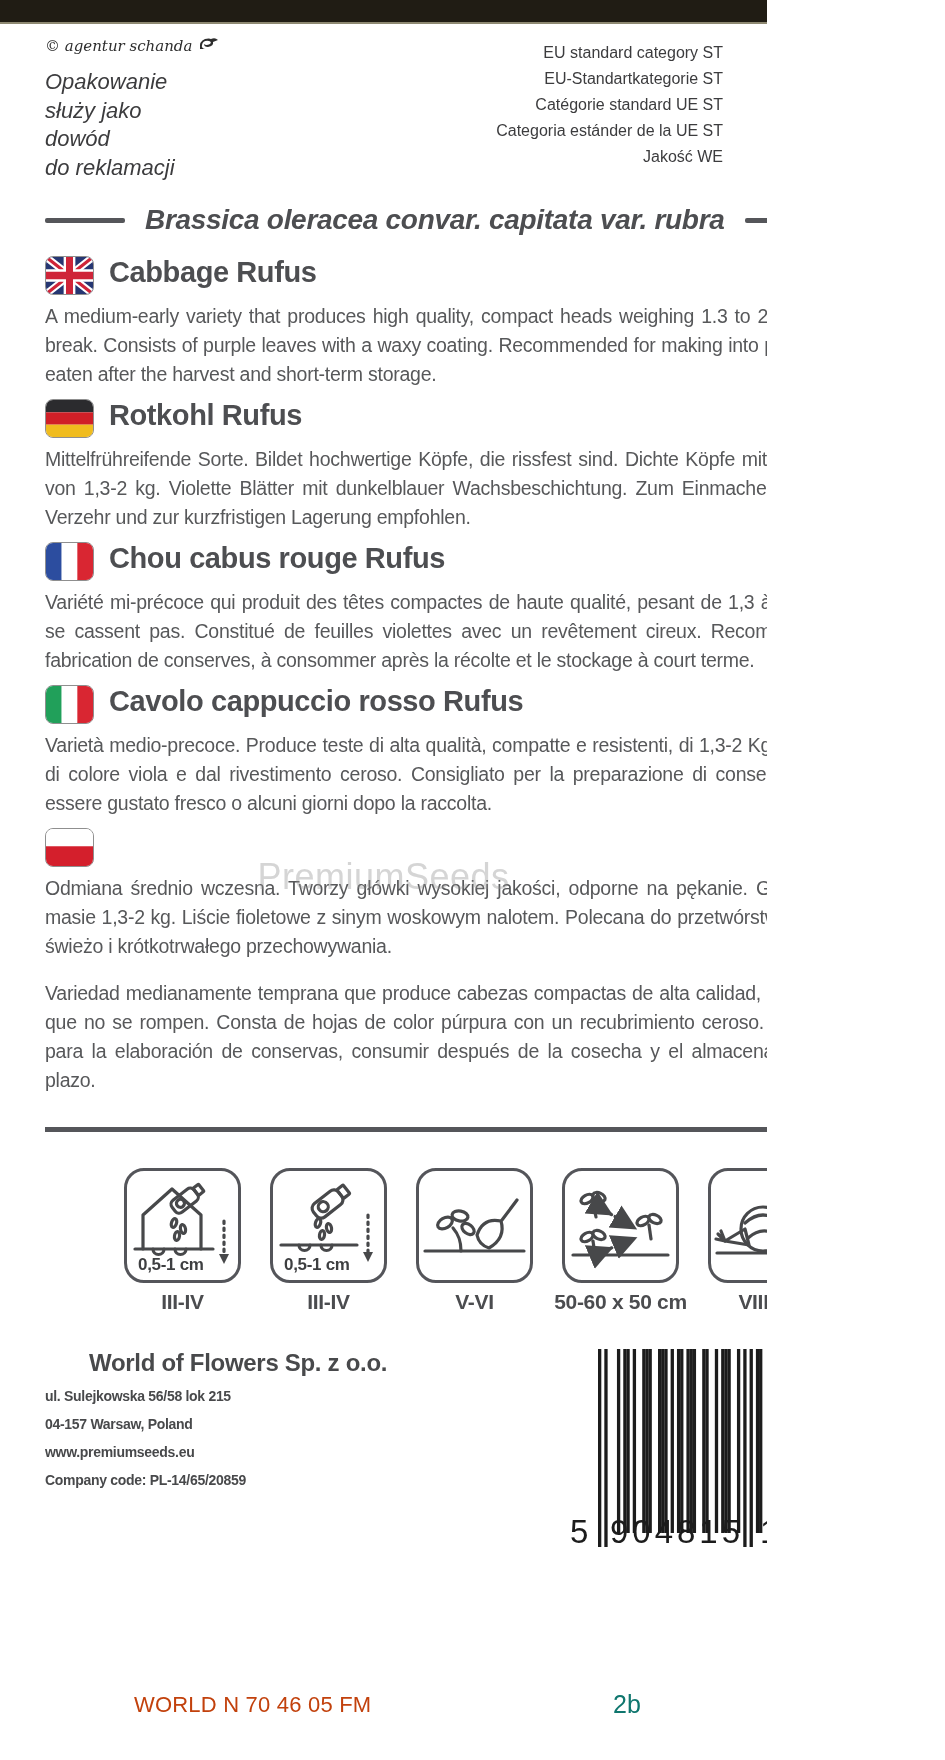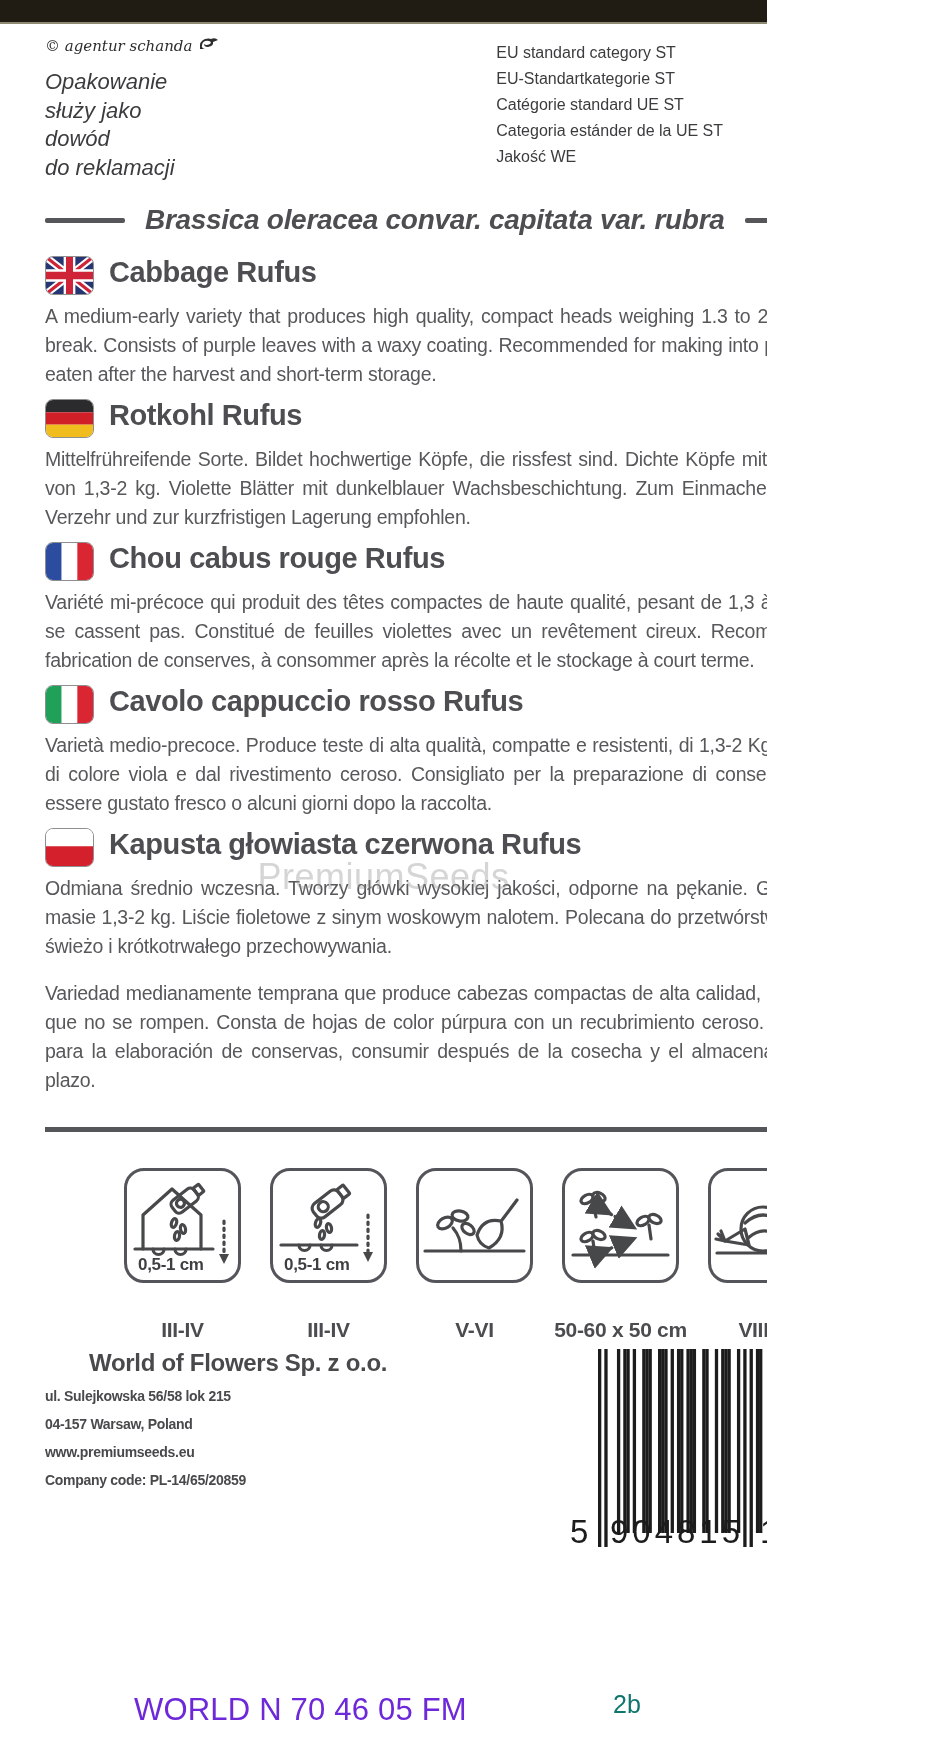--- a/index.html
+++ b/index.html
@@ -7,21 +7,21 @@
         font-family:"Liberation Sans",sans-serif;color:#57585a;}
   .abs{position:absolute;}
 
   
   .topbar{left:0;top:0;width:945px;height:22px;background:#201c14;border-bottom:2px solid #8e8972;}
 
   
   .copyright{left:45px;top:36px;display:flex;align-items:center;gap:7px;
              font-family:"DejaVu Serif",serif;font-style:italic;font-size:15px;color:#2d2d2d;}
   .claim{left:45px;top:68px;font-style:italic;font-size:22px;line-height:28.5px;color:#3c3c3e;font-weight:300;}
-  .categories{right:44px;top:40px;text-align:left;font-size:16px;line-height:26px;color:#3c3c3e;}
+  .categories{right:44px;top:40px;text-align:right;font-size:16px;line-height:26px;color:#3c3c3e;}
 
   
   .title-row{left:45px;top:204px;width:856px;display:flex;align-items:center;}
   .rule{height:5px;background:#55565a;border-radius:2px;}
   .rule-l{width:80px;margin-right:20px;}
   .rule-r{flex:1;margin-left:20px;}
   .botname{font-size:28px;font-weight:bold;font-style:italic;color:#4d4e51;letter-spacing:-0.3px;white-space:nowrap;}
 
   
   .sec{left:45px;width:856px;position:absolute;}
@@ -34,40 +34,40 @@
             text-align:justify;color:#57585a;}
   .s0{top:256px}.s1{top:399px}.s2{top:542px}.s3{top:685px}.s4{top:828px}.s5{top:971px}
 
   .watermark{left:50%;top:856px;transform:translateX(-50%);font-size:36px;letter-spacing:.5px;
              color:rgba(145,145,145,.38);z-index:4;white-space:nowrap;}
 
   .divider{left:45px;top:1127px;width:857px;height:5px;background:#55565a;}
 
   
   .cult{left:124px;top:1168px;display:flex;gap:29px;}
-  .cult-item{width:117px;display:flex;flex-direction:column;align-items:center;gap:28px;}
+  .cult-item{width:117px;display:flex;flex-direction:column;align-items:center;}
   .icon-box{position:relative;width:117px;height:115px;box-sizing:border-box;
             border:3px solid #54555a;border-radius:20px;background:#fff;}
   .icon-box svg{position:absolute;left:0;top:0;width:111px;height:109px;}
   .depth{position:absolute;left:11px;bottom:5px;font-size:17px;font-weight:bold;color:#3e3f41;letter-spacing:-0.3px;}
   .period{margin-top:7px;font-size:21px;font-weight:bold;color:#4b4c4f;white-space:nowrap;letter-spacing:-0.3px;}
 
   
   .company{left:45px;top:1349px;color:#48494b;}
   .co-name{font-size:24px;font-weight:bold;margin-bottom:5px;letter-spacing:-0.3px;margin-left:44px;}
   .co-line{font-size:14px;font-weight:bold;line-height:28px;letter-spacing:-0.3px;}
   .barcode{left:570px;top:1345px;width:335px;height:235px;}
   #barcode-svg{position:absolute;left:28px;top:4px;}
   .bc-nums{position:absolute;left:0;top:168px;width:332px;display:flex;
            font-size:33px;color:#1c1c1c;letter-spacing:4px;}
   .bc-first{width:32px;}
   .bc-left,.bc-right{flex:1;text-align:center;}
 
   
-  .batch{left:134px;top:1692px;font-size:31px;color:#6d28d9;letter-spacing:0.2px;}
+  .batch{left:134px;top:1692px;font-size:22px;color:#c2410c;letter-spacing:0.2px;}
   .plate{left:613px;top:1690px;font-size:25px;color:#0f766e;text-align:center;}
 
   .ic{stroke:#47484a;stroke-width:3.2;fill:none;stroke-linecap:round;stroke-linejoin:round;}
   .icf{fill:#47484a;stroke:none;}
 </style>
 </head>
 <body>
 
 <div id="page">
 
@@ -162,21 +162,20 @@
   </div>
 
   <div class="sec s4">
     <div class="sec-head">
       <div class="flag">
         <svg viewBox="0 0 60 45" preserveAspectRatio="none">
           <rect width="60" height="21" y="0" fill="#ffffff"></rect>
           <rect width="60" height="24" y="21" fill="#d41f2c"></rect>
         </svg>
       </div>
-      <div class="sec-title">Kapusta głowiasta czerwona Rufus</div>
     </div>
     <div class="sec-body">Odmiana średnio wczesna. Tworzy główki wysokiej jakości, odporne na pękanie. Główki zwarte, o masie 1,3-2 kg. Liście fioletowe z sinym woskowym nalotem. Polecana do przetwórstwa, spożycia na świeżo i krótkotrwałego przechowywania.</div>
   </div>
 
   <div class="sec s5">
     <div class="sec-body">Variedad medianamente temprana que produce cabezas compactas de alta calidad, de 1,3 a 2 kg, y que no se rompen. Consta de hojas de color púrpura con un recubrimiento ceroso. Se recomienda para la elaboración de conservas, consumir después de la cosecha y el almacenamiento a corto plazo.</div>
   </div>
 
   <div class="abs watermark">PremiumSeeds</div>
 

